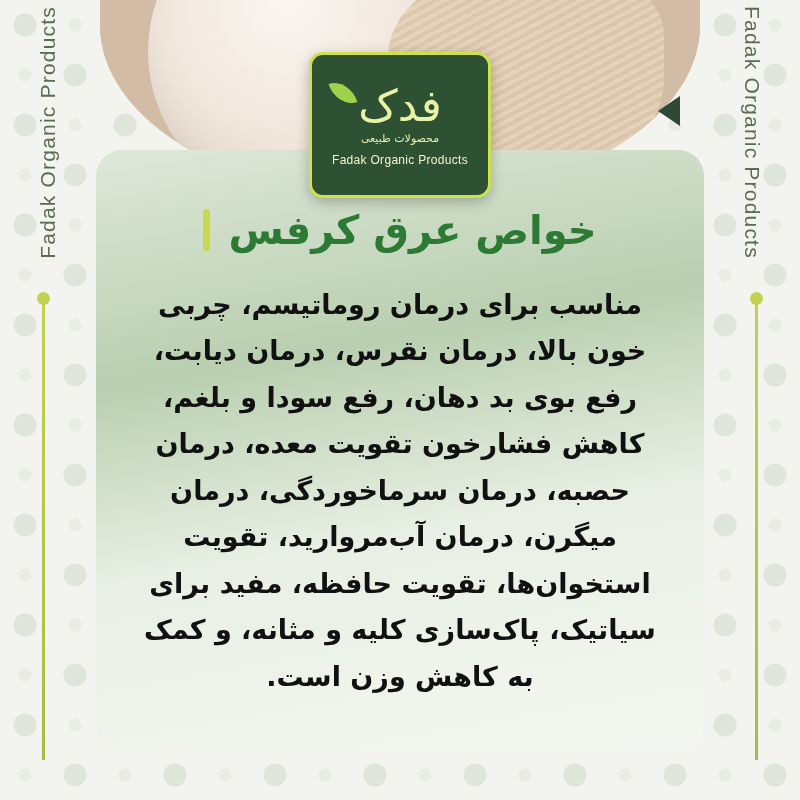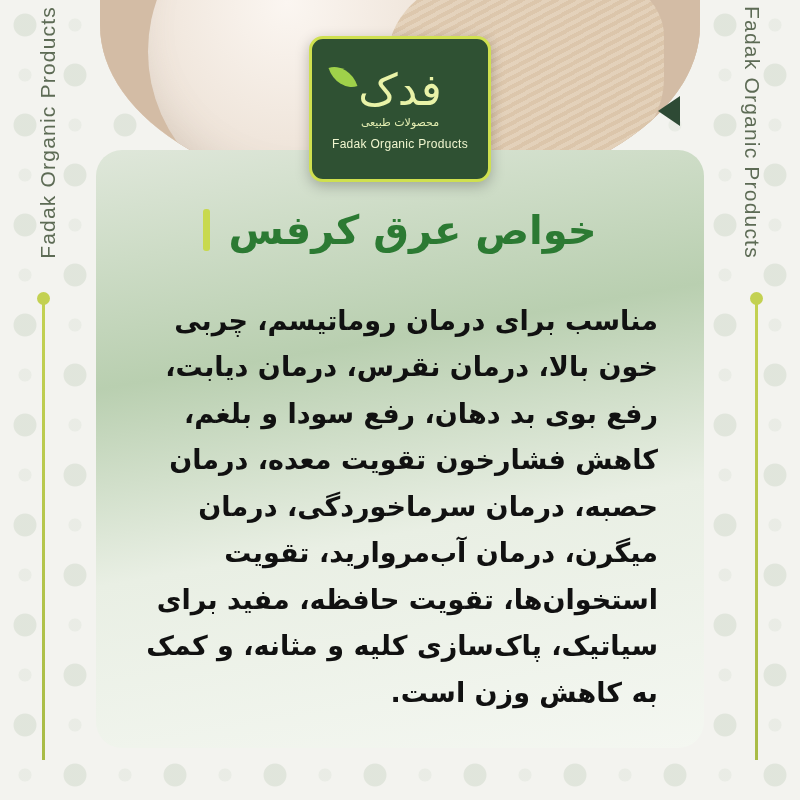--- a/index.html
+++ b/index.html
@@ -141,21 +141,21 @@
     border-bottom: 15px solid transparent;
     border-right: 22px solid #2e4a35;
     z-index: 7;
   }
 
   
   .logo-badge {
     position: absolute;
     left: 50%;
     transform: translateX(-50%);
-    top: 36px;
+    top: 52px;
     width: 176px;
     height: 140px;
     background: #2f5133;
     border: 3px solid #cfe04f;
     border-radius: 14px;
     z-index: 8;
     display: flex;
     flex-direction: column;
     align-items: center;
     justify-content: center;
@@ -212,47 +212,46 @@
     box-sizing: border-box;
     display: flex;
     flex-direction: column;
     align-items: center;
   }
 
   .title-row {
     display: flex;
     align-items: center;
     gap: 18px;
-    margin-bottom: 16px;
+    margin-bottom: 28px;
   }
   .title-text {
     font-family: "DejaVu Sans", sans-serif;
     font-size: 40px;
     font-weight: bold;
     color: #2c7a33;
     direction: rtl;
     line-height: 1.2;
   }
   .title-bar {
     width: 7px;
     height: 42px;
     background: #c8d94e;
     border-radius: 3px;
   }
 
   .body-text {
     direction: rtl;
-    text-align: right;
+    text-align: center;
     font-family: "DejaVu Sans", sans-serif;
     font-size: 27px;
     font-weight: bold;
     line-height: 1.72;
     color: #111111;
     padding: 0 8px;
-    margin-top: 28px;
   }
 </style>
 </head>
 <body>
 
 <div id="poster">
 
   <div class="bg-pattern"></div>
 
   <div class="photo-wrap">

